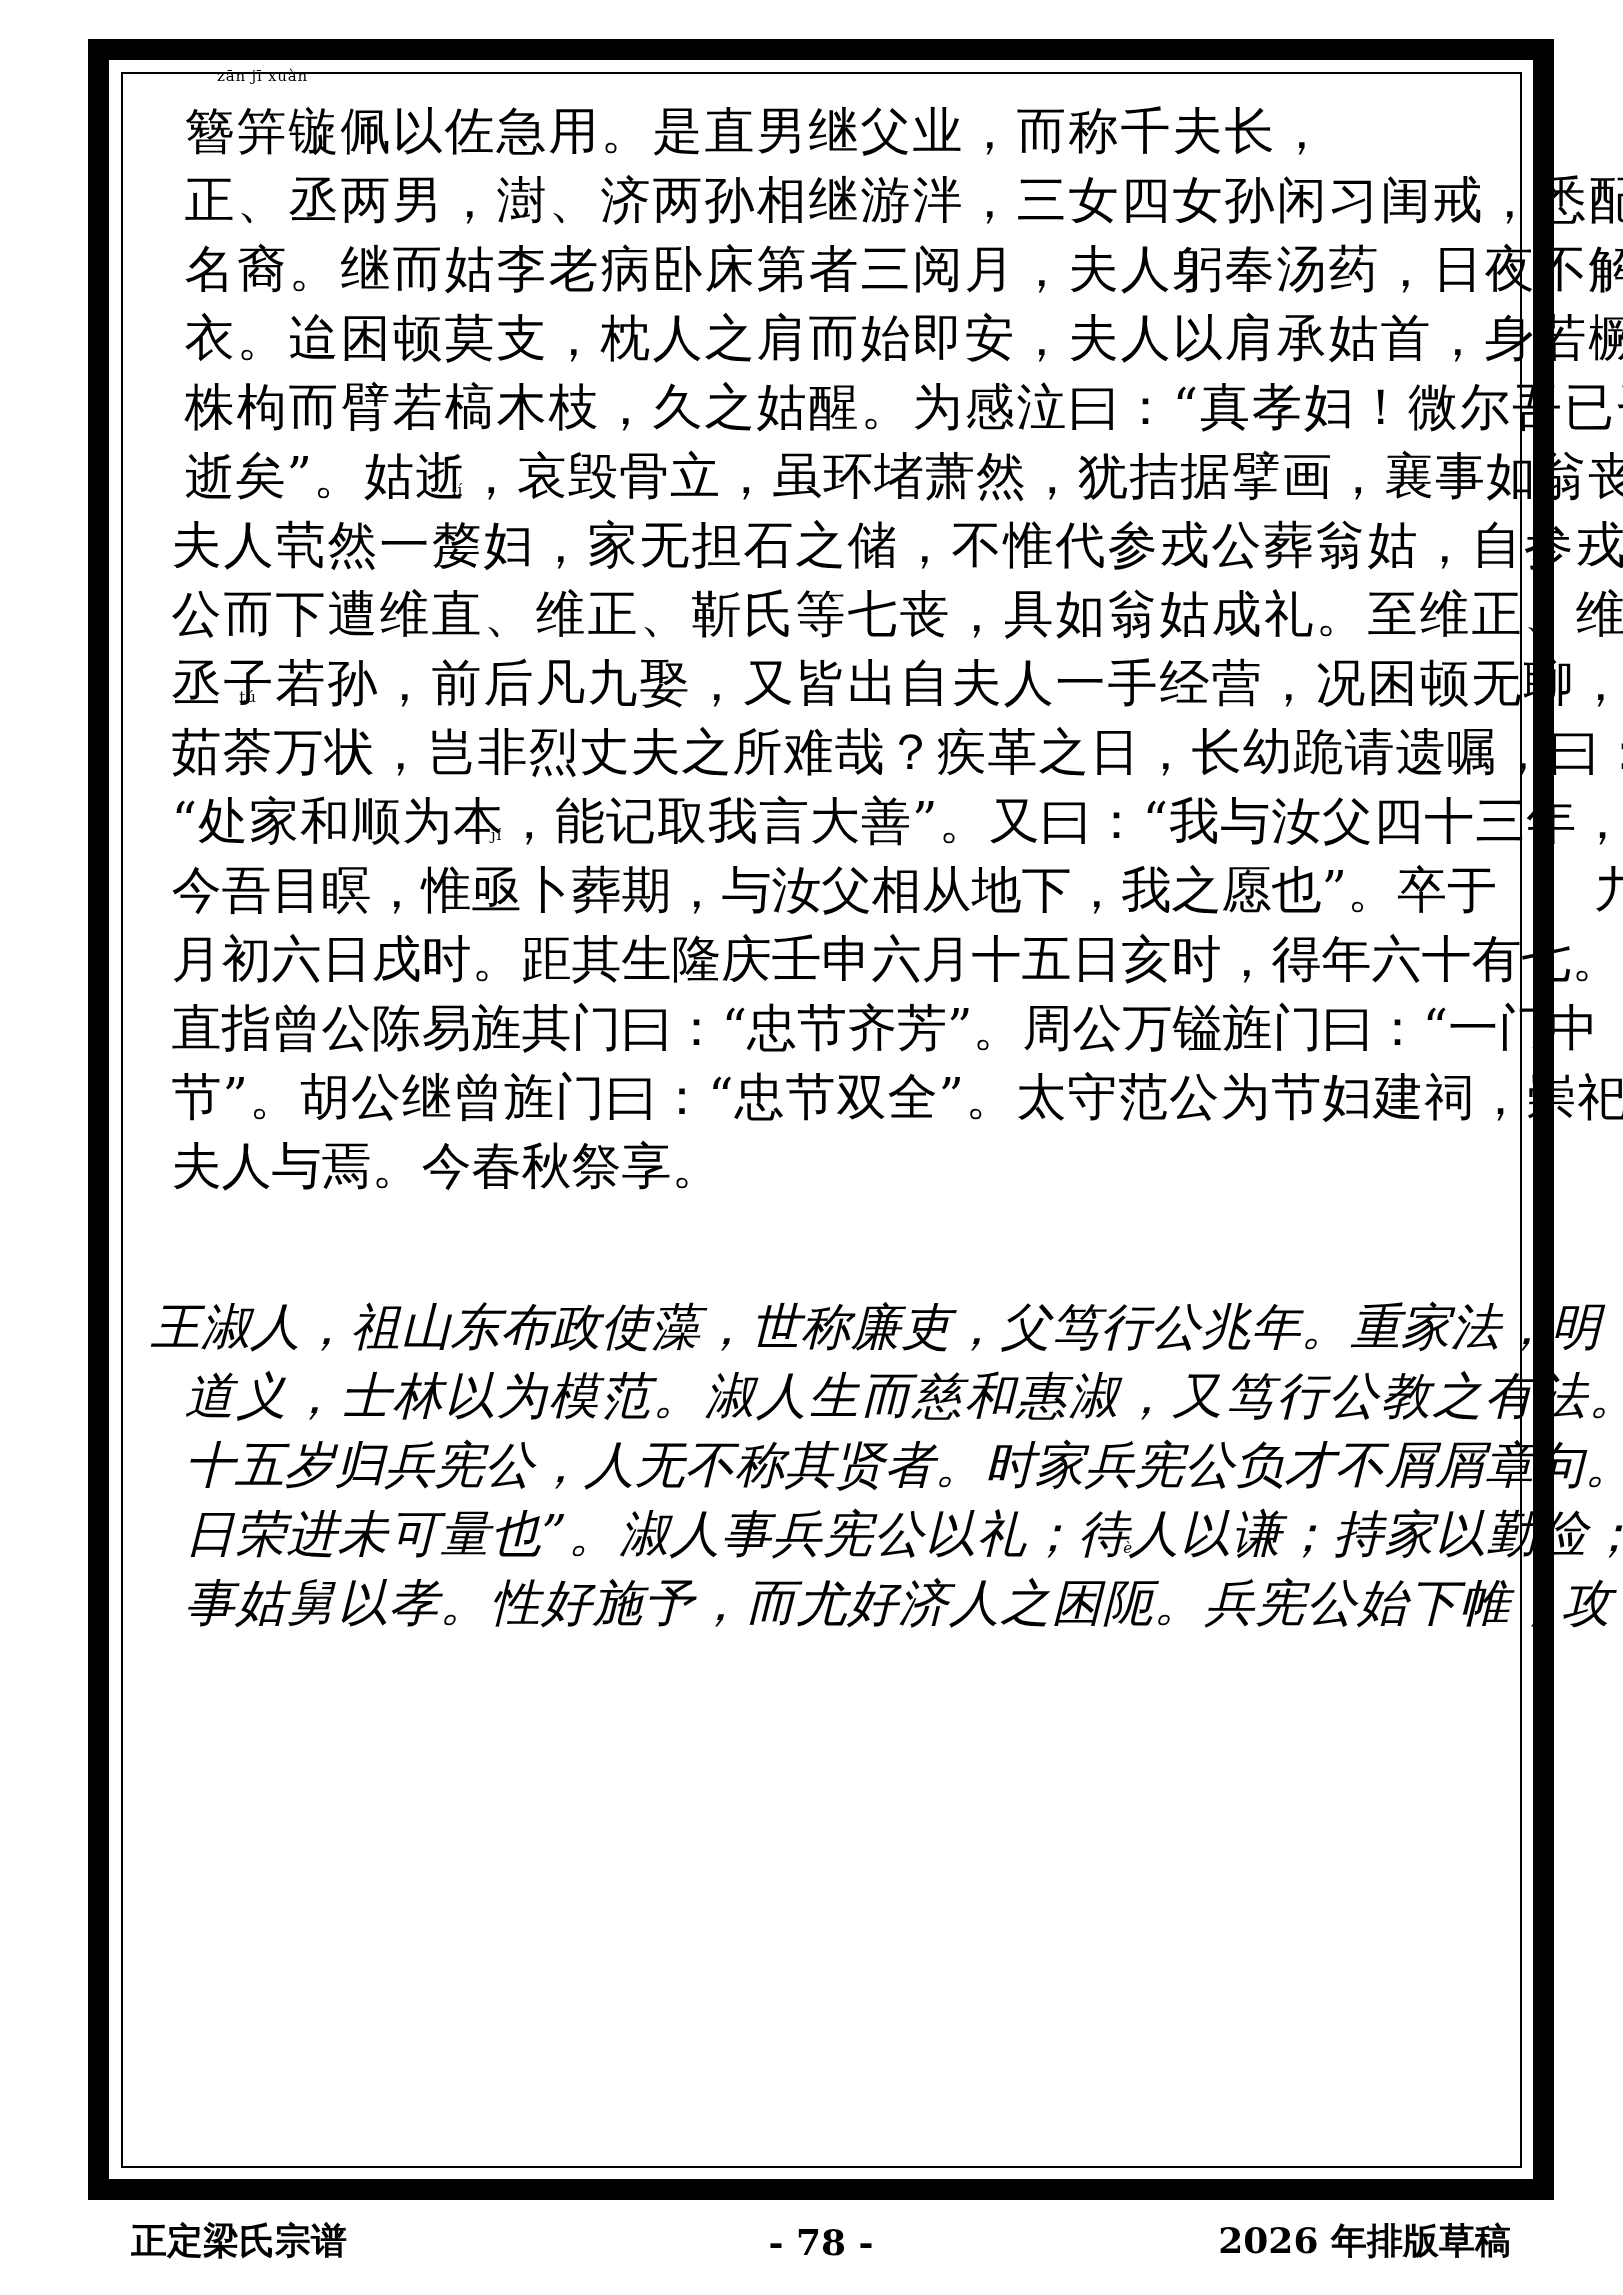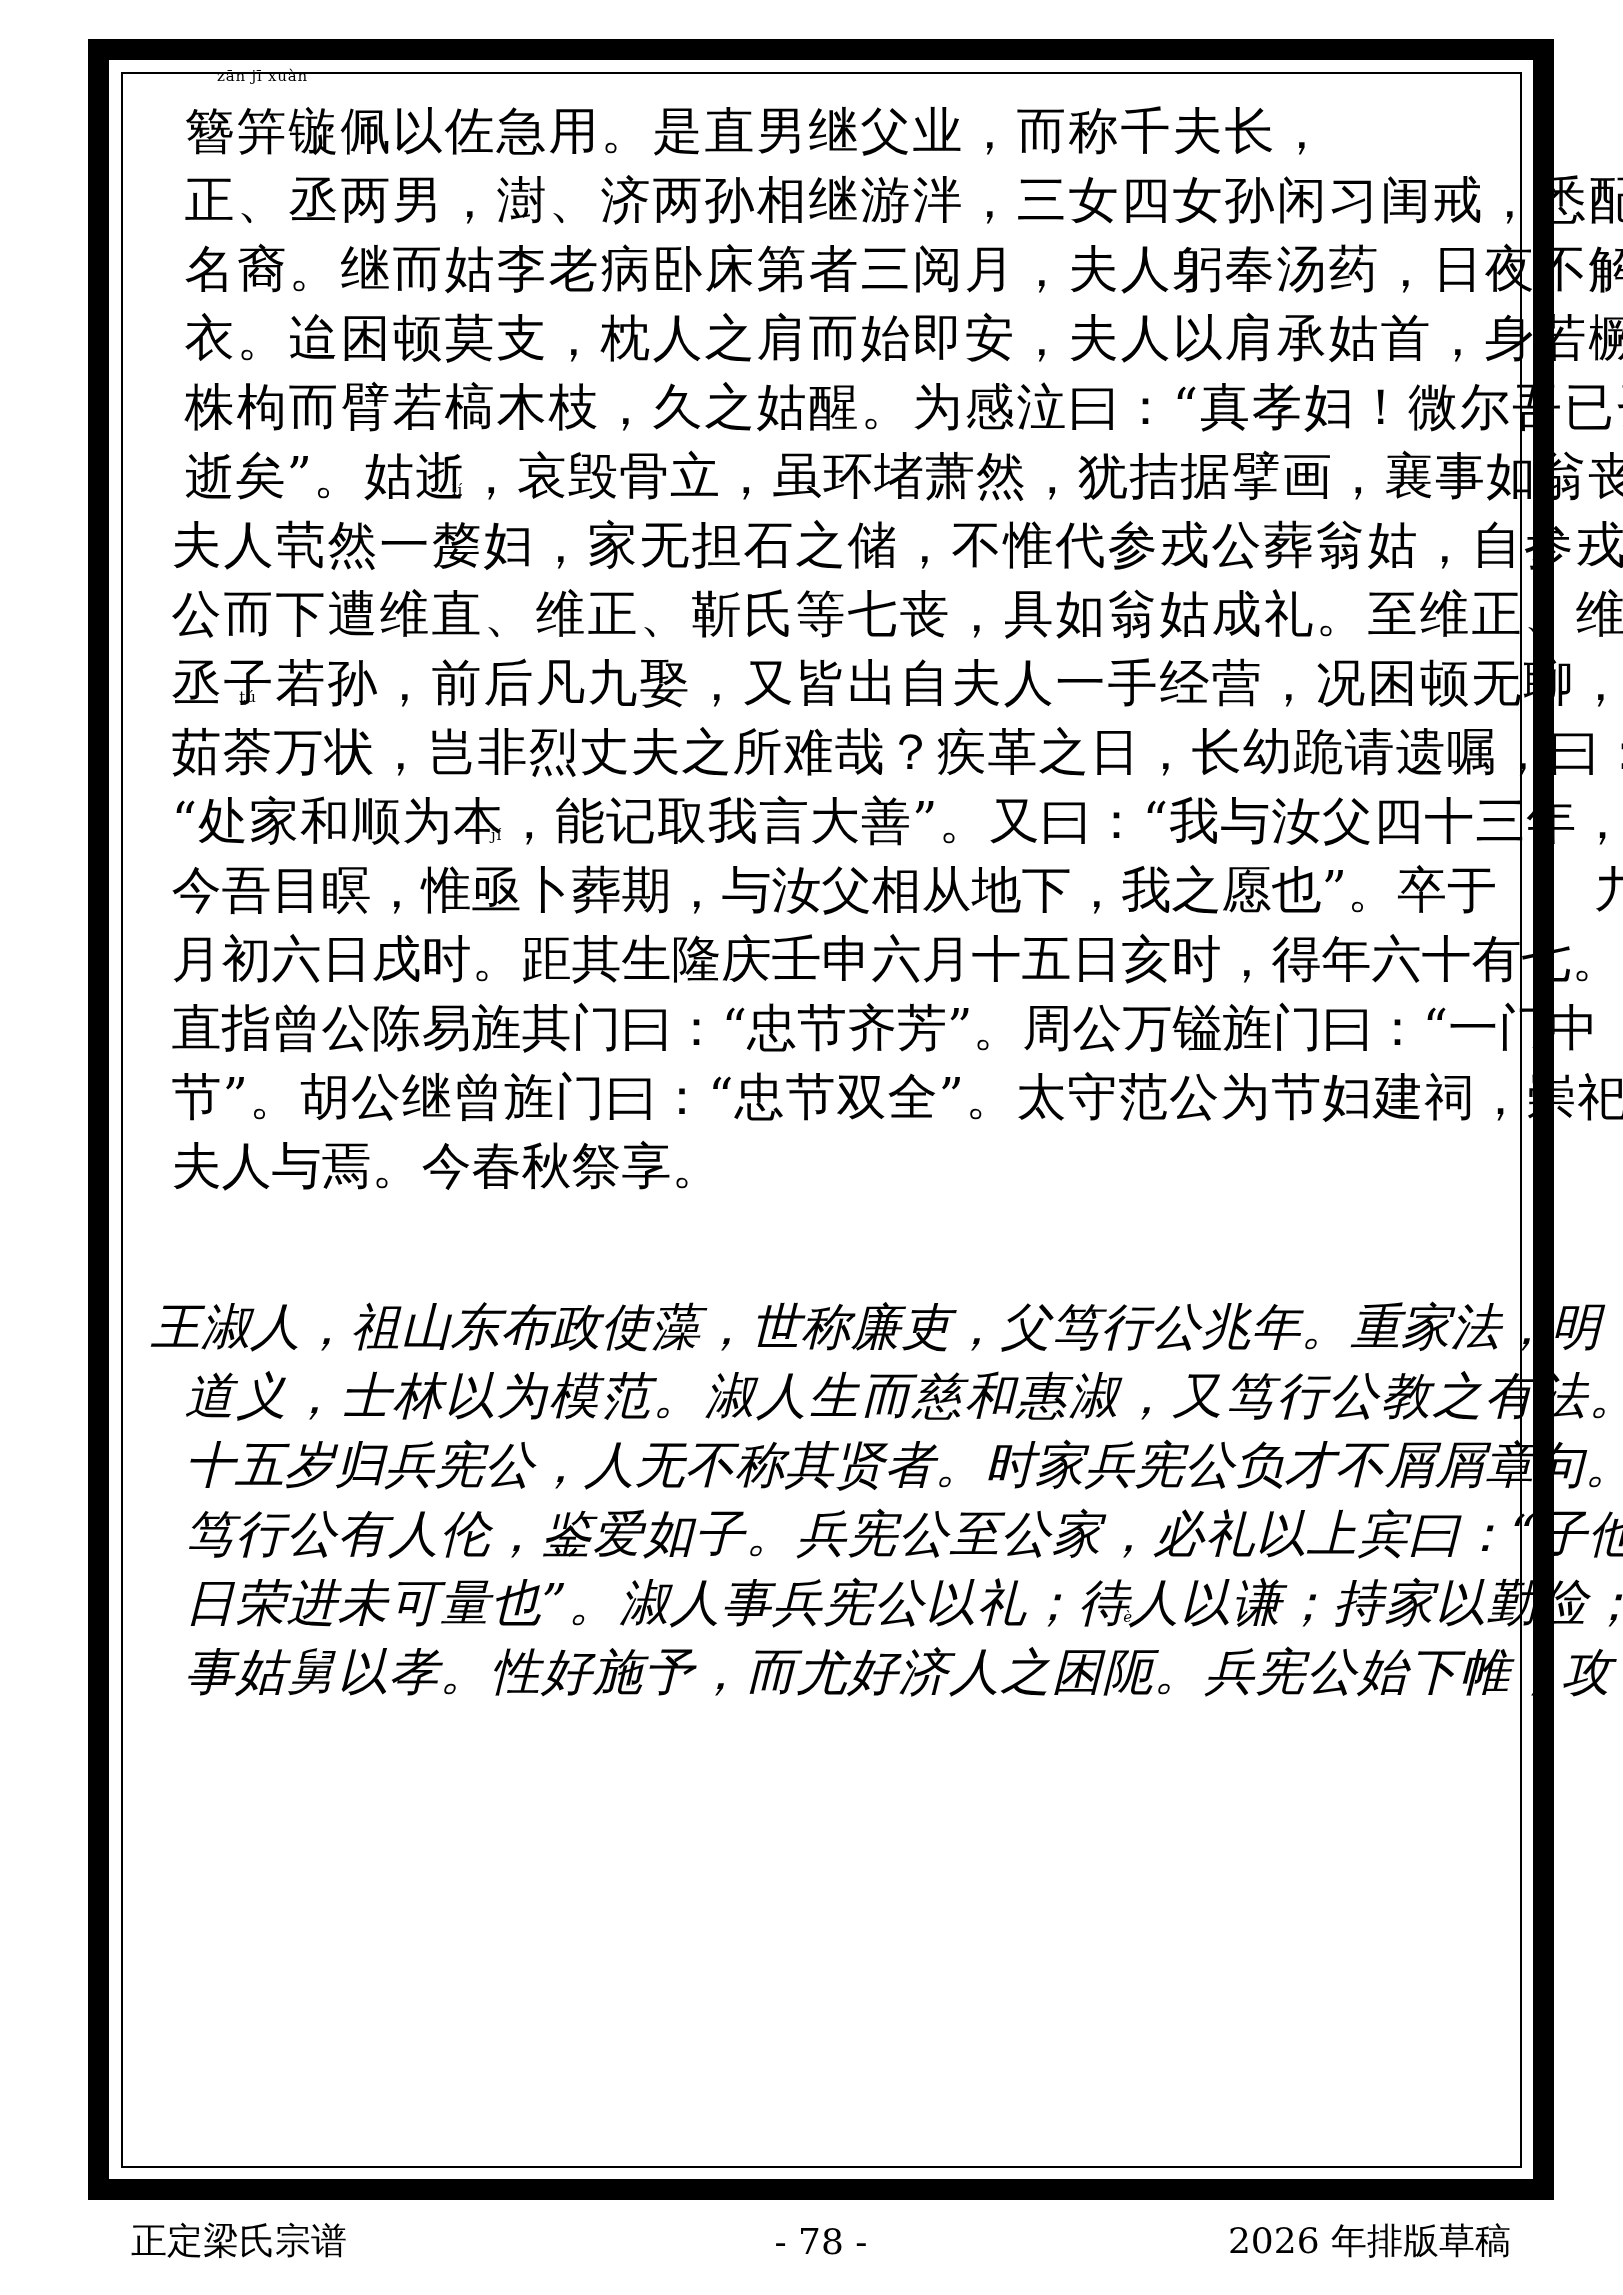--- a/index.html
+++ b/index.html
@@ -102,21 +102,21 @@
   #footer {
     position: absolute;
     left: 88px;
     top: 2209px;
     width: 1466px;
     height: 65px;
     display: flex;
     align-items: center;
     font-size: 36px;
     color: #000000;
-    font-weight: 400;
+    font-weight: 700;
   }
   #footer .f-left {
     position: absolute;
     left: 43px;
     white-space: nowrap;
   }
   #footer .f-center {
     position: absolute;
     left: 0;
     width: 100%;
@@ -153,21 +153,20 @@
         <div class="line indent2 j0"><span>月初六日戌时。距其生隆庆壬申六月十五日亥时，得年六十有七。</span></div>
         <div class="line indent2 j0"><span>直指曾公陈易旌其门曰：“忠节齐芳”。周公万镒旌门曰：“一门中</span></div>
         <div class="line indent2 j1"><span>节”。胡公继曾旌门曰：“忠节双全”。太守范公为节妇建祠，崇祀</span></div>
         <div class="line indent2 j0"><span>夫人与焉。今春秋祭享。</span></div>
       </div>
 
       <div class="para p-gap">
         <div class="line hang j0"><span>王淑人，祖山东布政使藻，世称廉吏，父笃行公兆年。重家法，明</span></div>
         <div class="line indent1 j2"><span>道义，士林以为模范。淑人生而慈和惠淑，又笃行公教之有法。</span></div>
         <div class="line indent1 j0"><span>十五岁归兵宪公，人无不称其贤者。时家兵宪公负才不屑屑章句。</span></div>
-        <div class="line indent1 j1"><span>笃行公有人伦，鉴爱如子。兵宪公至公家，必礼以上宾曰：“子他</span></div>
         <div class="line indent1 j1"><span>日荣进未可量也”。淑人事兵宪公以礼；待人以谦；持家以勤俭；</span></div>
         <div class="line indent1 j1"><span>事姑舅以孝。性好施予，而尤好济人之困</span><span class="rb-wrap"><span class="rb-top">è</span><span>阨</span></span><span>。兵宪公始下帷，攻</span></div>
       </div>
 
     </div>
   </div>
 </div>
 
 <div id="footer">
   <span class="f-left">正定梁氏宗谱</span>

